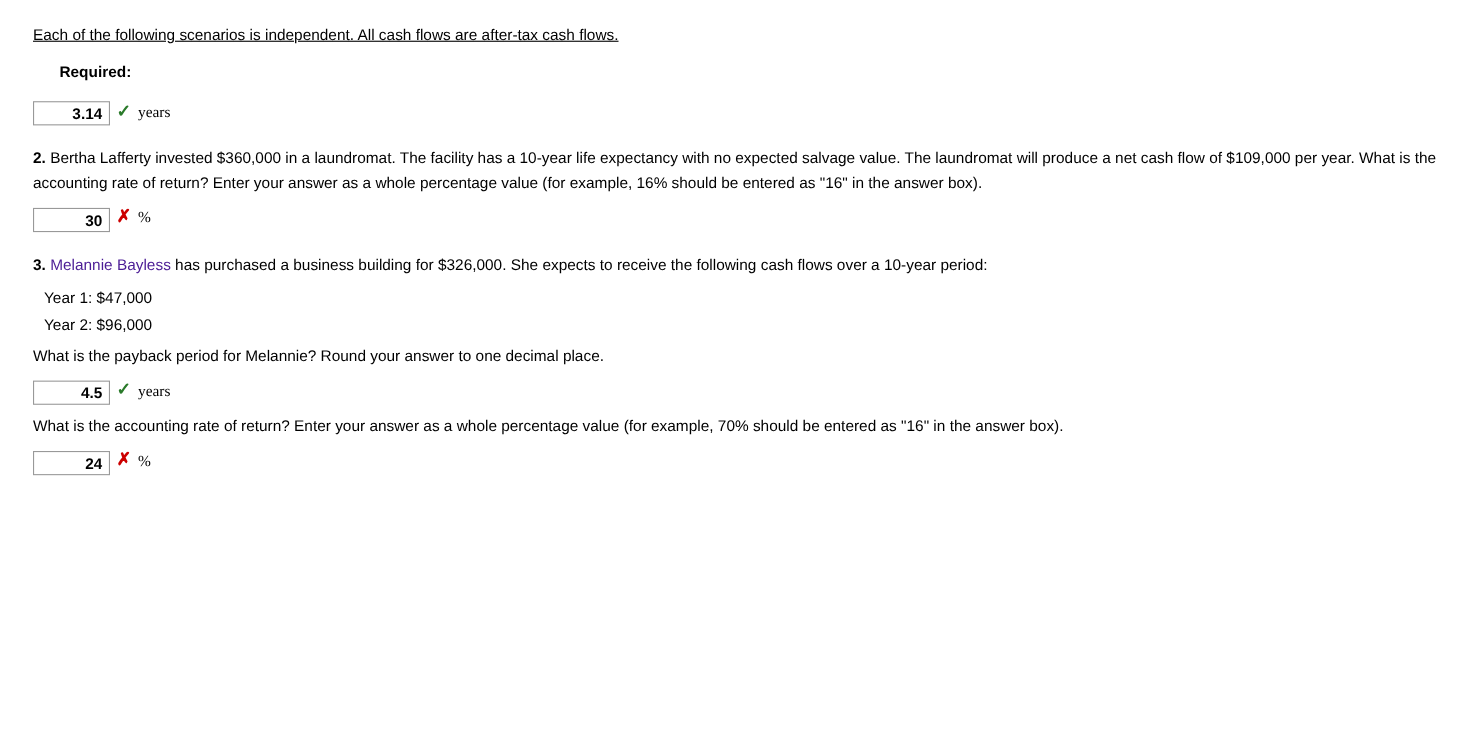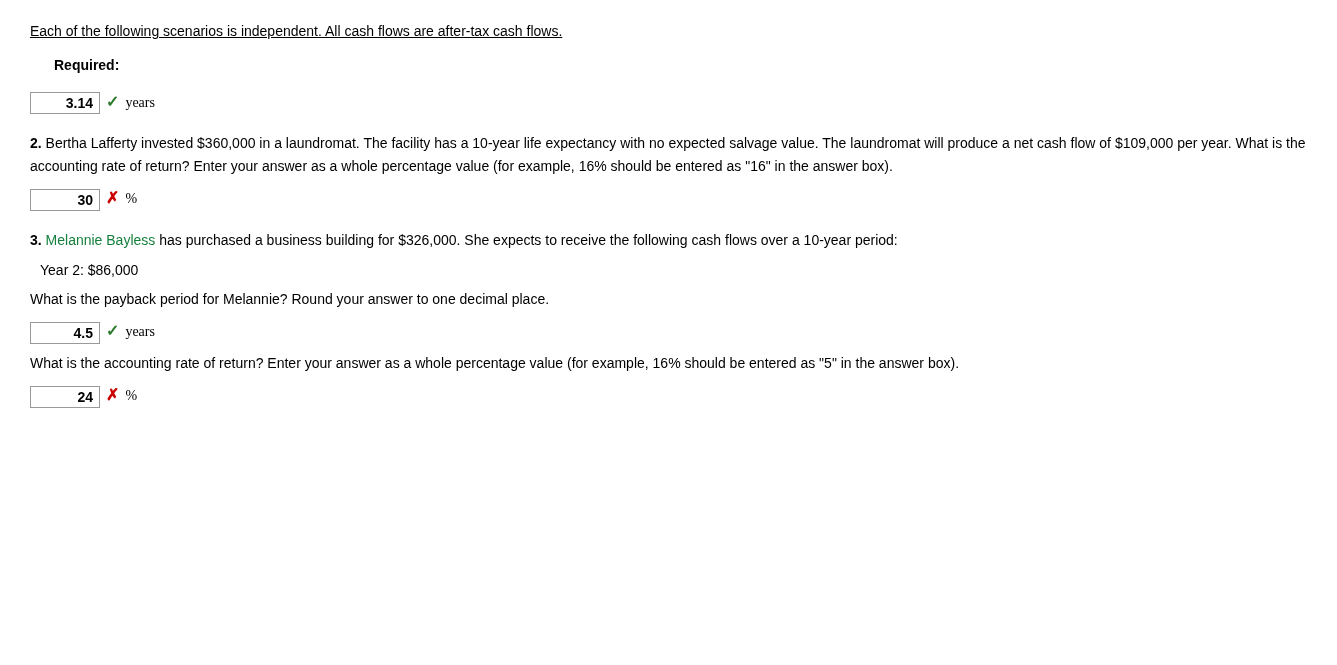--- a/index.html
+++ b/index.html
@@ -77,21 +77,21 @@
 
     .sub-list p {
       margin: 2px 0;
     }
 
     .bold {
       font-weight: bold;
     }
 
     .link-blue {
-      color: #15803d;
+      color: #4c1d95;
     }
   </style>
 </head>
 <body>
 
 <p class="intro-text">Each of the following scenarios is independent. All cash flows are after-tax cash flows.</p>
 
 <p class="required-label">Required:</p>
 
 <div class="question-block">
@@ -113,27 +113,28 @@
     <span class="unit-label">%</span>
   </div>
 </div>
 
 <div class="question-block">
   <p class="question-text">
     <span class="bold">3.</span>
     <span> <span class="link-blue">Melannie Bayless</span> has purchased a business building for $326,000. She expects to receive the following cash flows over a 10-year period:</span>
   </p>
   <div class="sub-list">
-    <p>Year 2: $86,000</p>
+    <p>Year 1: $47,000</p>
+    <p>Year 2: $96,000</p>
   </div>
   <p class="question-text">What is the payback period for Melannie? Round your answer to one decimal place.</p>
   <div class="answer-row">
     <input class="answer-input" type="text" value="4.5" style="">
     <span class="check-icon">✓</span>
     <span class="unit-label">years</span>
   </div>
-  <p class="question-text">What is the accounting rate of return? Enter your answer as a whole percentage value (for example, 16% should be entered as "5" in the answer box).</p>
+  <p class="question-text">What is the accounting rate of return? Enter your answer as a whole percentage value (for example, 70% should be entered as "16" in the answer box).</p>
   <div class="answer-row">
     <input class="answer-input" type="text" value="24" style="">
     <span class="cross-icon">✗</span>
     <span class="unit-label">%</span>
   </div>
 </div>
 
 </body></html>

